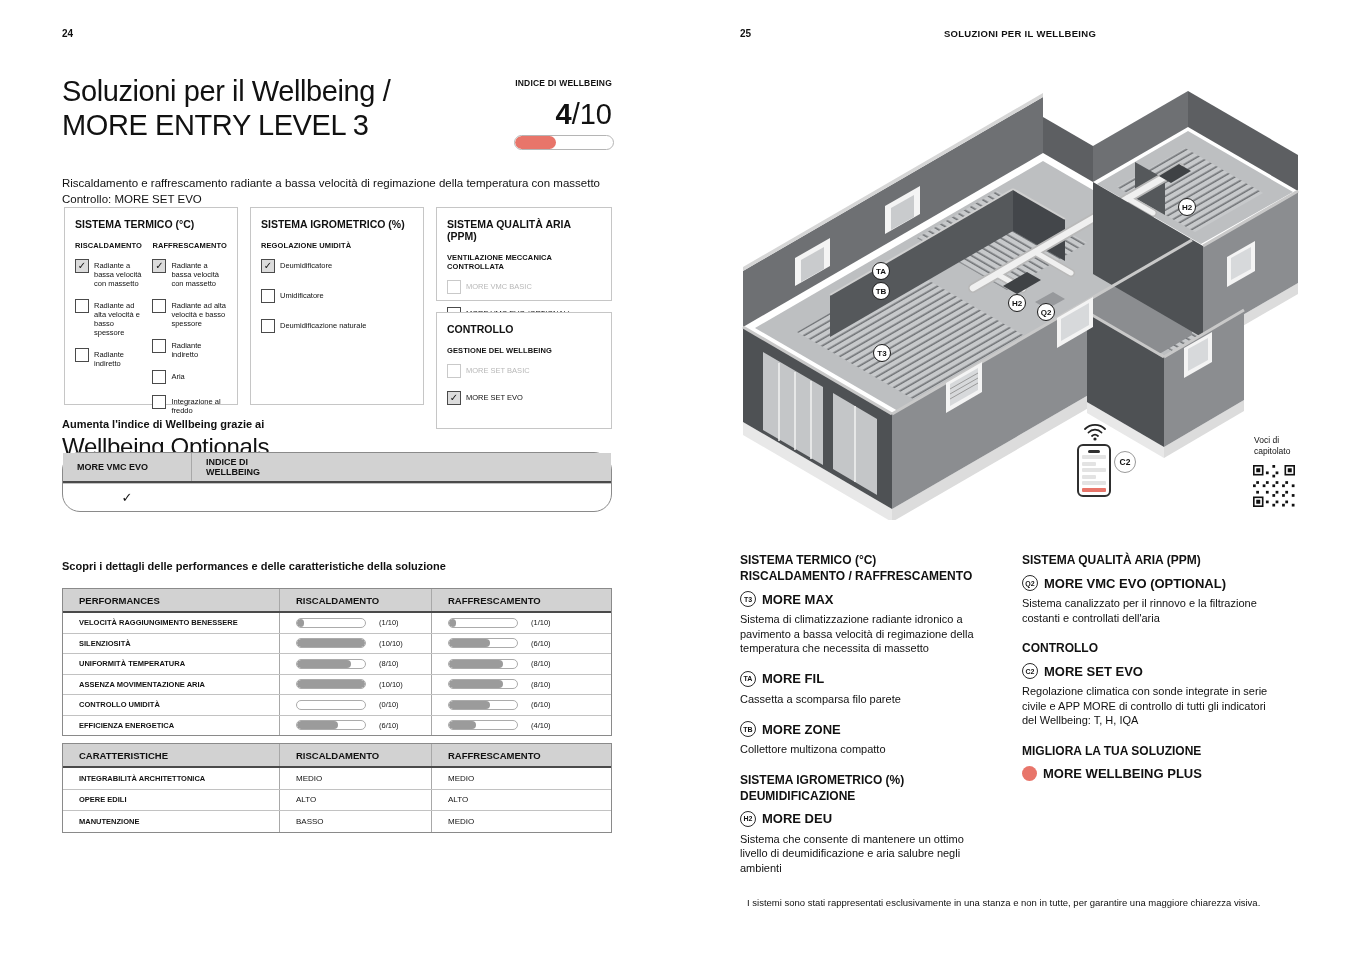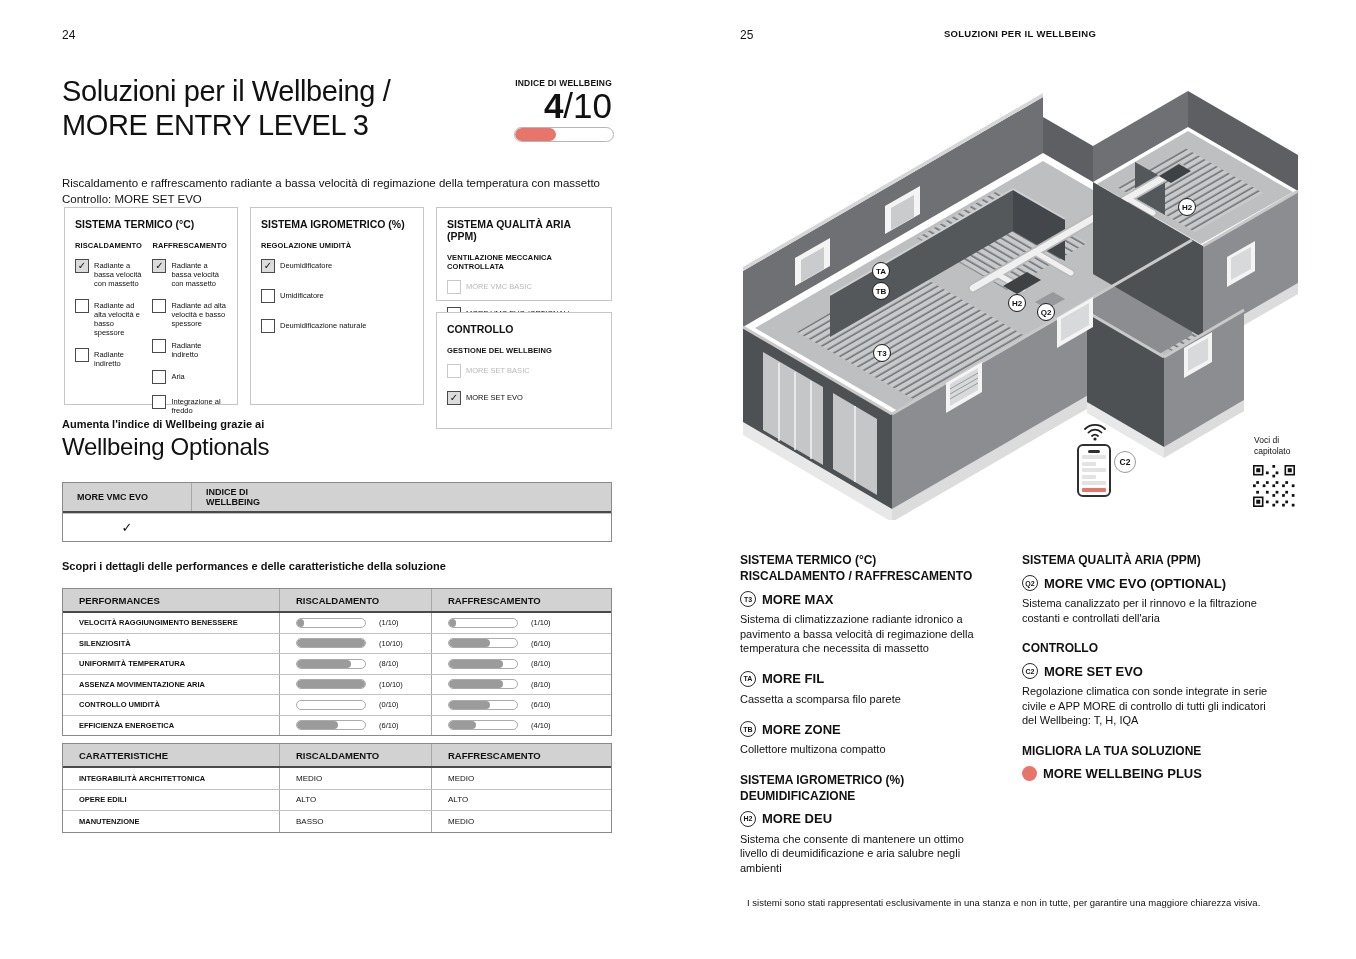--- a/index.html
+++ b/index.html
@@ -1,25 +1,25 @@
 <!DOCTYPE html>
 <html><head>
 <meta charset="utf-8">
 <style>
   html,body{margin:0;padding:0;background:#fff;}
   .spread{position:relative;width:1356px;height:959px;background:#ffffff;
           font-family:"Liberation Sans","DejaVu Sans",sans-serif;color:#111;overflow:hidden;}
-  .pageno{position:absolute;top:28px;font-size:12px;font-weight:normal;}
+  .pageno{position:absolute;top:28px;font-size:10px;font-weight:bold;}
   
   .page-left{position:absolute;left:62px;top:0;width:550px;height:959px;}
   .title-block{position:absolute;top:74px;left:0;width:440px;}
   .title-block h1{margin:0;font-size:29px;line-height:34px;font-weight:500;letter-spacing:-0.4px;}
   .index-box{position:absolute;top:78px;right:0;width:110px;text-align:right;}
   .index-label{font-size:8.5px;font-weight:bold;letter-spacing:0.2px;}
-  .index-value{font-size:35px;line-height:32px;margin-top:2px;}
+  .index-value{font-size:29px;line-height:32px;margin-top:10px;}
   .index-value b{font-weight:bold;}
   .index-value span.rest{font-weight:normal;color:#111;}
   .pill{position:relative;width:98px;height:13px;border:1px solid #b5b5b5;border-radius:8px;background:#fff;margin-left:12px;margin-top:5px;overflow:hidden;}
   .pill .fillr{position:absolute;left:0;top:0;bottom:0;border-radius:8px;}
   .intro{position:absolute;top:163px;left:0;width:560px;font-size:11.5px;line-height:16px;}
   
   .panels-row{position:absolute;top:207px;left:2px;width:548px;height:198px;display:flex;gap:12px;}
   .pbox{border:1px solid #c6c6c6;background:#fff;box-sizing:border-box;padding:10px;}
   .pbox.full{width:174px;height:198px;}
   .pcol3{width:176px;display:flex;flex-direction:column;gap:11px;}
@@ -39,21 +39,21 @@
   .chk.dis{border-color:#c9c9c9;}
   .chk-item.disabled .chk-label{color:#b8b8b8;}
   .chk-label{padding-top:2px;}
   
   .opt-small{position:absolute;top:418px;left:0;font-size:11px;font-weight:bold;}
   .opt-big{position:absolute;top:433px;left:0;font-size:24px;font-weight:500;letter-spacing:-0.3px;}
   .dtable{position:absolute;left:0;width:550px;border:1px solid #8a8a8a;box-sizing:border-box;background:#fff;}
   .dt-head{display:flex;background:#d2d2d2;border-bottom:2px solid #4a4a4a;align-items:center;font-weight:bold;}
   .dt-row{display:flex;align-items:center;border-top:1px solid #c2c2c2;}
   .dt-row:first-child{border-top:none;}
-  .opt-table{top:482px;}
+  .opt-table{top:452px;border-radius:18px;}
   .opt-table .dt-head{height:28px;font-size:9px;line-height:10px;}
   .opt-table .dt-row{height:27px;}
   .oc1{width:128px;padding-left:14px;box-sizing:border-box;}
   .oc2{flex:1;padding-left:14px;box-sizing:border-box;border-left:1px solid #a8a8a8;align-self:stretch;display:flex;align-items:center;}
   .oc1.center{display:flex;justify-content:center;padding-left:0;align-self:stretch;align-items:center;font-size:13px;}
   .opt-pill{position:relative;width:185px;height:11px;border:1px solid #9a9a9a;border-radius:7px;background:#fff;overflow:hidden;flex:none;}
   .opt-pill .fillr{position:absolute;left:0;top:0;bottom:0;border-radius:7px;}
   .opt-score{margin-left:14px;font-size:10.5px;}
   .opt-score b{font-weight:bold;}
   .scopri{position:absolute;top:560px;left:0;font-size:11px;font-weight:bold;}

